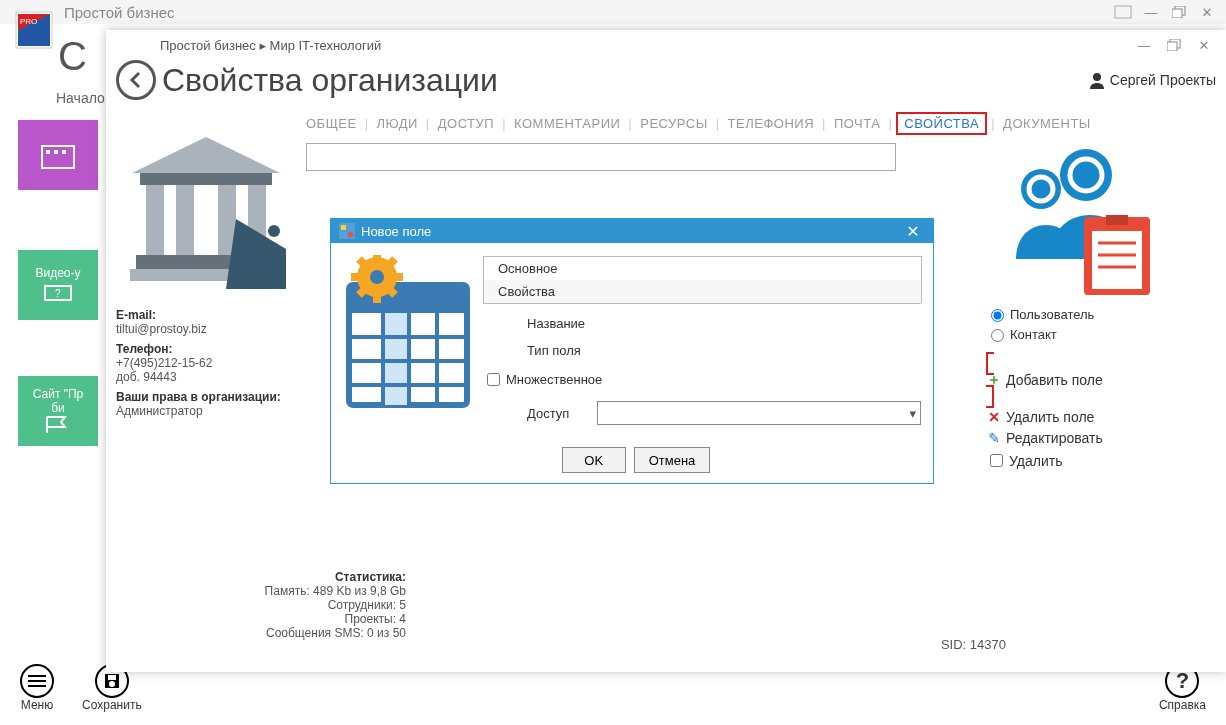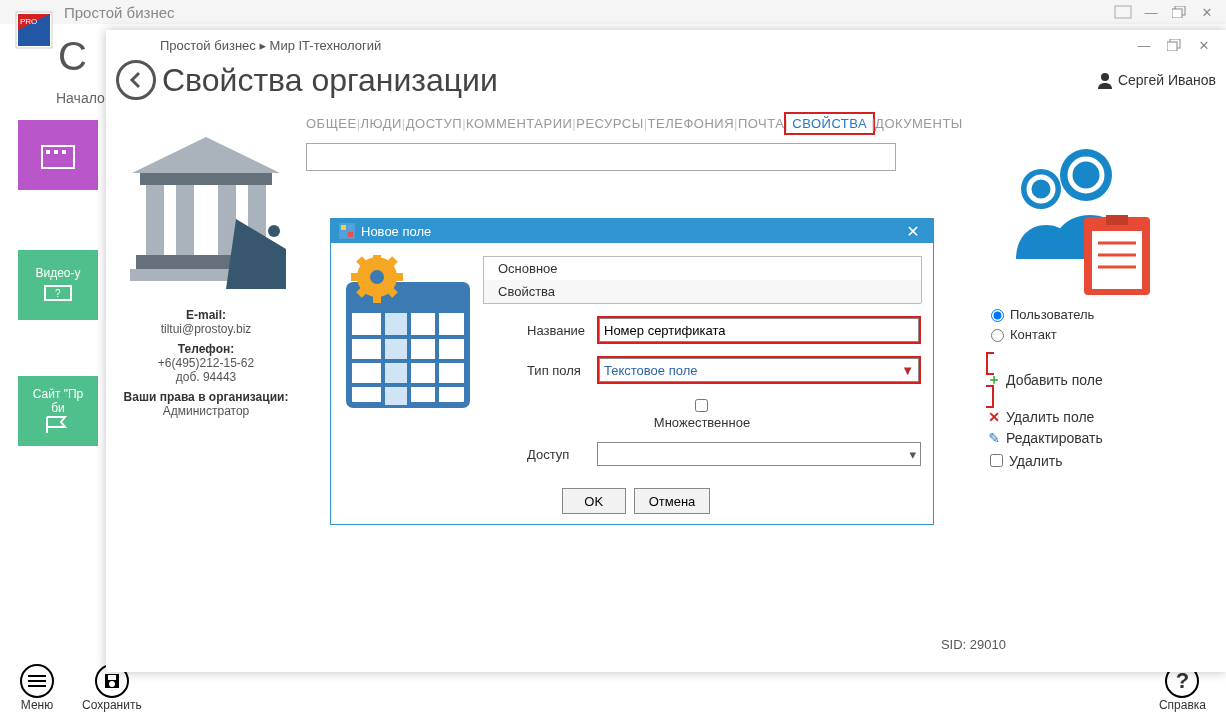--- a/index.html
+++ b/index.html
@@ -25,27 +25,27 @@
   .main-window{position:absolute;left:106px;top:30px;right:0;height:642px;background:#fff;box-shadow:0 0 10px rgba(0,0,0,.25);}
   .mw-topbar{height:30px;display:flex;align-items:center;padding:0 10px;color:#555;}
   .mw-topbar .bc{font-size:13px;color:#555;}
   .mw-topbar .spacer{flex:1}
   .mw-topbar .win-btn{width:24px;height:24px;display:inline-flex;align-items:center;justify-content:center;color:#888;margin-left:6px;}
   .mw-title-row{display:flex;align-items:center;padding:0 10px 4px 10px;justify-content:flex-end;}
   .mw-back-circle{width:40px;height:40px;border:3px solid #555;border-radius:50%;display:flex;align-items:center;justify-content:center;margin-right:6px;}
   .mw-title{font-size:32px;color:#444;}
   .mw-user{margin-left:auto;display:flex;align-items:center;color:#333;font-size:14px;}
   .mw-user svg{margin-right:4px;}
-  .mw-tabs{padding:12px 30px 8px 200px;display:flex;gap:0;color:#999;font-size:13px;letter-spacing:.5px;}
+  .mw-tabs{padding:12px 30px 8px 200px;display:flex;gap:8px;color:#999;font-size:13px;letter-spacing:.5px;}
   .mw-tabs span{text-transform:uppercase;}
   .mw-tabs .sep{color:#ccc;}
   .mw-tabs .active{color:#2676c8;border:2px solid #d61f1f;padding:2px 6px;margin:-4px -4px;}
   .mw-content{position:relative;padding:0 20px 0 0;display:flex;}
 
-  .left-col{width:200px;padding:0 10px;text-align:center;}
+  .left-col{width:200px;padding:0 10px;text-align:left;}
   .org-icon{width:180px;height:180px;margin-top:-20px;}
   .info-label{font-weight:bold;color:#333;margin-top:6px;font-size:12px;}
   .info-val{color:#555;font-size:12px;}
 
   .center-col{flex:1;}
   .org-input{width:590px;height:28px;border:1px solid #aaa;margin-top:4px;}
 
   .right-col{width:220px;padding-top:0;}
   .people-icon{width:170px;height:160px;}
   .radio-row{display:flex;align-items:center;margin:4px 0;font-size:13px;}
@@ -70,21 +70,21 @@
   .dlg-tab.active{background:#fff;position:relative;top:1px;}
   .form-row{display:flex;align-items:center;margin-top:12px;margin-left:44px;}
   .form-row label{width:70px;font-size:13px;}
   .form-row .ctl{flex:1;}
   .hl-red{border:2px solid #d61f1f;}
   .txt-input{width:100%;height:24px;border:1px solid #888;padding:0 4px;font-size:13px;}
   .sel{width:100%;height:24px;border:1px solid #888;display:flex;align-items:center;padding:0 4px;font-size:13px;color:#2b64a9;}
   .sel .arrow{margin-left:auto;color:#b82c2c;}
   .sel2{width:100%;height:24px;border:1px solid #888;display:flex;align-items:center;padding:0 4px;font-size:13px;}
   .sel2 .arrow{margin-left:auto;color:#555;}
-  .chk-row{display:flex;align-items:center;margin-top:12px;font-size:13px;flex-direction:column;}
+  .chk-row{display:flex;align-items:center;margin-top:12px;font-size:13px;}
   .chk-row input{margin-right:6px;}
   .dlg-footer{display:flex;justify-content:center;padding:10px 14px;border-top:0;}
   .btn{min-width:64px;height:26px;border:1px solid #888;background:#f2f2f2;padding:0 14px;margin-left:8px;font-size:13px;}
 
   .stats{position:absolute;left:120px;top:540px;text-align:right;width:180px;font-size:12px;color:#555;}
   .stats .hdr{font-weight:bold;color:#333;}
 
   .search-box{position:absolute;right:8px;top:42px;width:64px;height:24px;display:flex;border:1px solid #999;}
   .search-box input{flex:1;border:none;}
 </style>
@@ -223,21 +223,21 @@
       <svg width="22" height="22" viewBox="0 0 22 22">
           <path d="M14 4l-7 7 7 7" fill="none" stroke="#555" stroke-width="3"></path>
         </svg>
     </div>
     <div class="mw-title">Свойства организации</div>
     <div class="mw-user">
       <svg width="18" height="18" viewBox="0 0 18 18">
           <circle cx="9" cy="6" r="4" fill="#333"></circle>
           <path d="M2 18c0-4 3-6 7-6s7 2 7 6" fill="#333"></path>
         </svg>
-      <span>Сергей Иванов</span>
+      <span>Сергей Проекты</span>
     </div>
   </div>
 
   <div class="mw-tabs">
     <span>ОБЩЕЕ</span>
       <span class="sep">|</span>
     <span>ЛЮДИ</span>
       <span class="sep">|</span>
     <span>ДОСТУП</span>
       <span class="sep">|</span>
@@ -264,21 +264,21 @@
         <rect x="102" y="66" width="18" height="70" fill="#aab3bb"></rect>
         <rect x="132" y="66" width="18" height="70" fill="#aab3bb"></rect>
         <rect x="20" y="136" width="140" height="14" fill="#64707a"></rect>
         <rect x="14" y="150" width="152" height="12" fill="#aab3bb"></rect>
         <polygon points="120,100 170,130 170,170 110,170" fill="#37576f"></polygon>
         <circle cx="158" cy="112" r="6" fill="#37576f"></circle>
       </svg>
       <div class="info-label">E-mail:</div>
       <div class="info-val">tiltui@prostoy.biz</div>
       <div class="info-label">Телефон:</div>
-      <div class="info-val">+6(495)212-15-62</div>
+      <div class="info-val">+7(495)212-15-62</div>
       <div class="info-val">доб. 94443</div>
       <div class="info-label">Ваши права в организации:</div>
       <div class="info-val">Администратор</div>
     </div>
 
     <div class="center-col">
       <input class="org-input" style="">
     </div>
 
     <div class="right-col">
@@ -323,22 +323,29 @@
         <span class="i" style="color:#1e6fc0">✎</span>
         <span>Редактировать</span>
       </div>
       <div class="action-row">
         <input type="checkbox" style="margin-right: 6px;">
         <span>Удалить</span>
       </div>
     </div>
   </div>
 
-
-  <div class="sid">SID: 29010</div>
+  <div class="stats">
+    <div class="hdr">Статистика:</div>
+    <div>Память: 489 Kb из 9,8 Gb</div>
+    <div>Сотрудники: 5</div>
+    <div>Проекты: 4</div>
+    <div>Сообщения SMS: 0 из 50</div>
+  </div>
+
+  <div class="sid">SID: 14370</div>
 </div>
 
 <div class="dialog">
   <div class="dlg-header">
     <span class="hicon">
       <svg width="12" height="12" viewBox="0 0 12 12">
           <rect x="0" y="0" width="5" height="5" fill="#ffcc33"></rect>
           <rect x="7" y="0" width="5" height="5" fill="#5aa0e0"></rect>
           <rect x="0" y="7" width="5" height="5" fill="#5aa0e0"></rect>
           <rect x="7" y="7" width="5" height="5" fill="#e85050"></rect>
@@ -376,30 +383,23 @@
         </g>
       </svg>
     </div>
     <div class="dlg-right">
       <div class="dlg-tabs">
         <div class="dlg-tab active">Основное</div>
         <div class="dlg-tab">Свойства</div>
       </div>
       <div class="form-row">
         <label>Название</label>
-        <div class="ctl hl-red"><input class="txt-input" value="Номер сертификата" style=""></div>
       </div>
       <div class="form-row">
         <label>Тип поля</label>
-        <div class="ctl hl-red">
-          <div class="sel">
-            <span>Текстовое поле</span>
-            <span class="arrow">▼</span>
-          </div>
-        </div>
       </div>
       <div class="chk-row">
         <input type="checkbox" style="">
           <span>Множественное</span>
       </div>
       <div class="form-row">
         <label>Доступ</label>
         <div class="ctl">
           <div class="sel2">
             <span></span>

